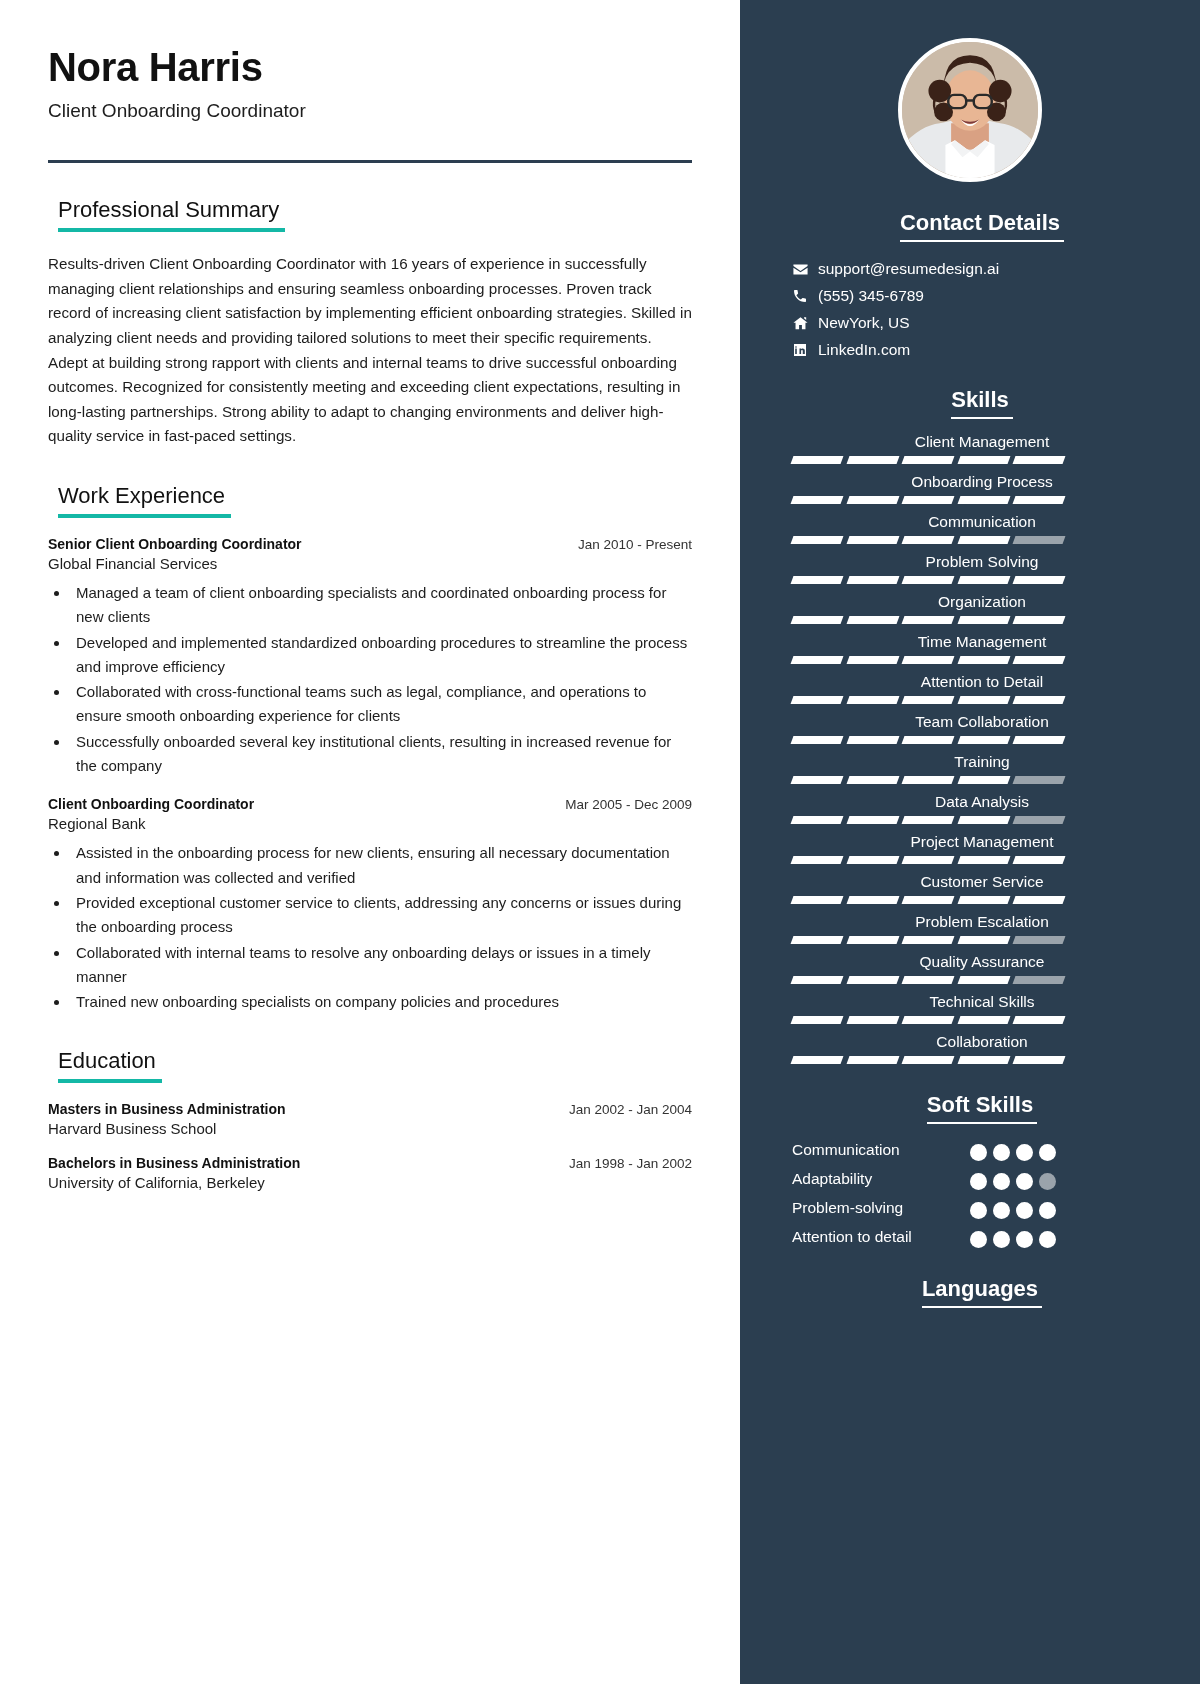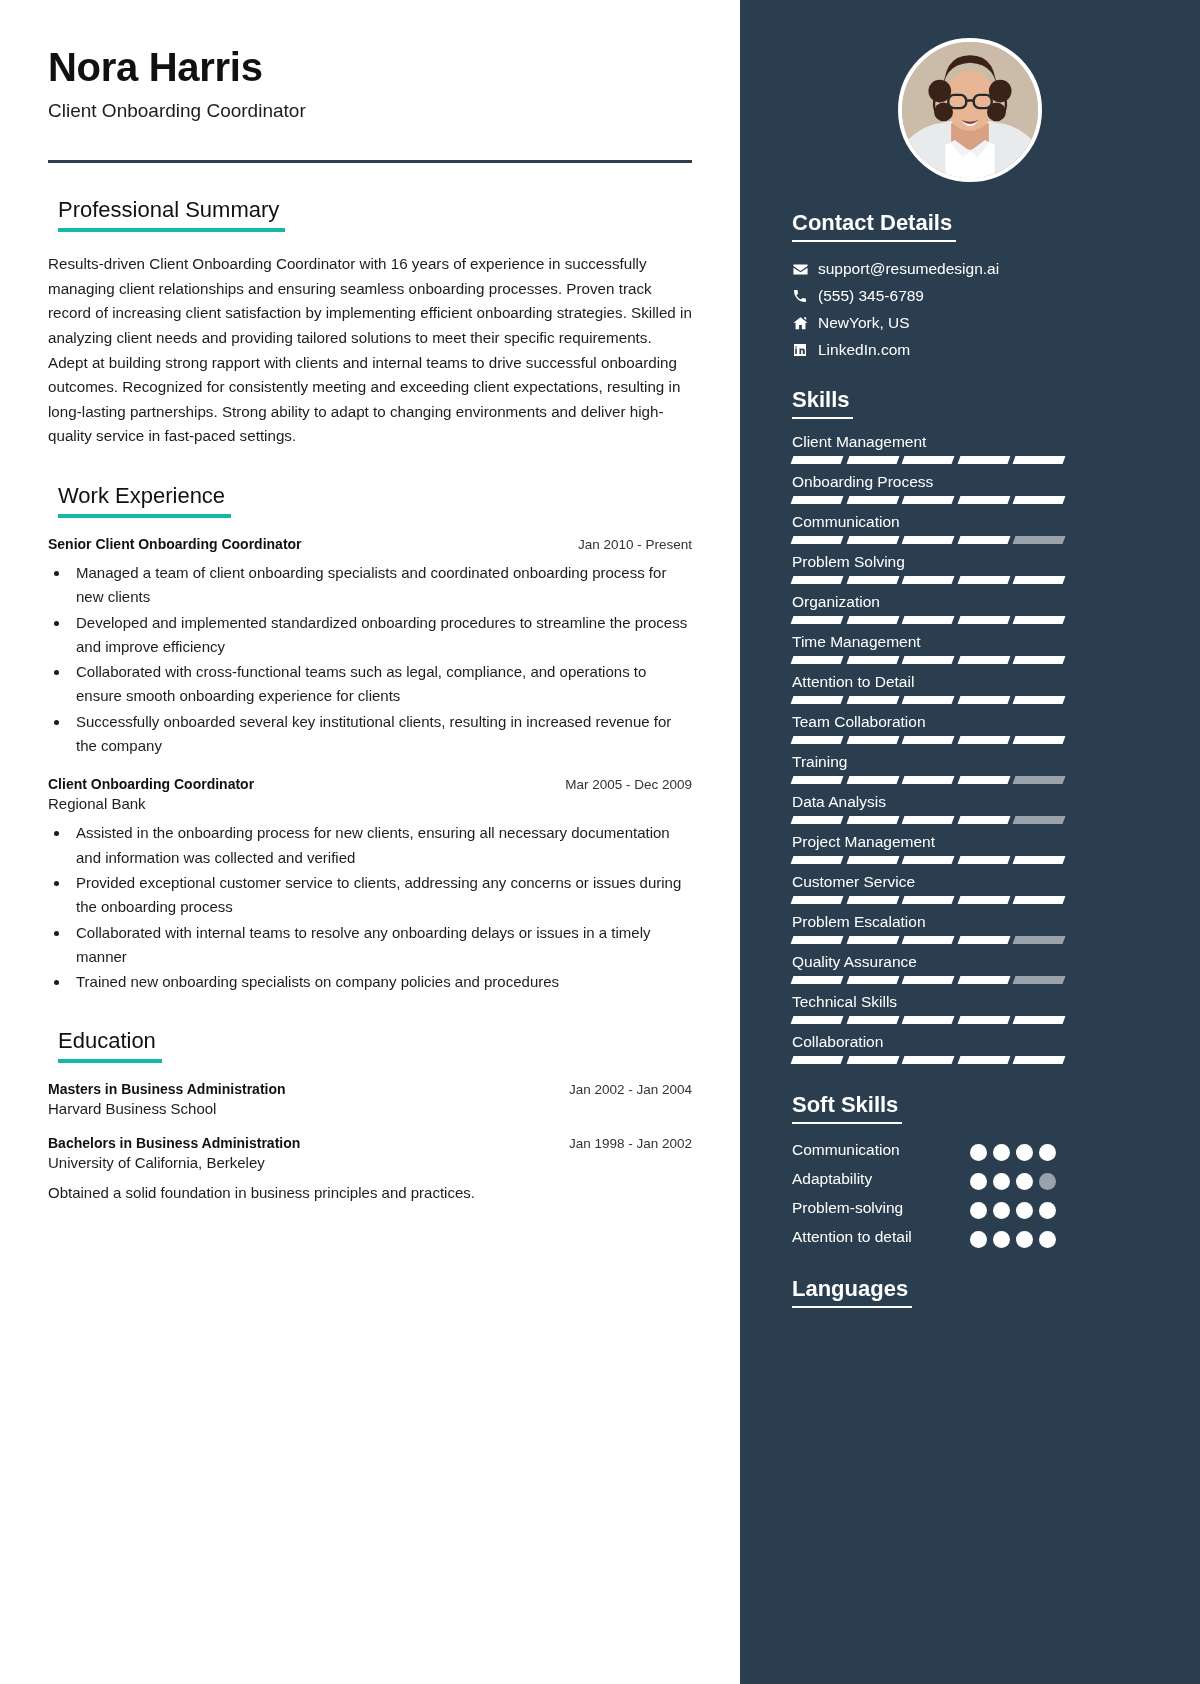--- a/index.html
+++ b/index.html
@@ -128,21 +128,21 @@
   .r-section { padding:0 28px 0 52px; }
   .r-title {
     display:inline-block;
     font-size:22px;
     font-weight:bold;
     color:#ffffff;
     border-bottom:2px solid #ffffff;
     padding-bottom:4px;
     padding-right:4px;
   }
-  .r-block { margin-top:28px; }
+  .r-block { margin-top:28px;text-align:center; }
 
   .contact-list { margin-top:18px; }
   .contact-row {
     display:flex;
     align-items:center;
     margin-bottom:9px;
     font-size:15.5px;
     color:#ffffff;
   }
   .c-icon {
@@ -238,20 +238,21 @@
   </div>
 
   <div class="section">
     <div class="section-title">Work Experience</div>
     <div id="jobs-container">
         <div class="job">
           <div class="job-row">
             <div class="job-pos">Senior Client Onboarding Coordinator</div>
             <div class="job-date">Jan 2010 - Present</div>
           </div>
+          <div class="job-org">Global Financial Services</div>
           <ul class="bullets">
             <li>Managed a team of client onboarding specialists and coordinated onboarding process for new clients</li>
             <li>Developed and implemented standardized onboarding procedures to streamline the process and improve efficiency</li>
             <li>Collaborated with cross-functional teams such as legal, compliance, and operations to ensure smooth onboarding experience for clients</li>
             <li>Successfully onboarded several key institutional clients, resulting in increased revenue for the company</li>
           </ul>
         </div>
         <div class="job">
           <div class="job-row">
             <div class="job-pos">Client Onboarding Coordinator</div>
@@ -277,21 +278,20 @@
             <div class="job-date">Jan 2002 - Jan 2004</div>
           </div>
           <div class="job-org">Harvard Business School</div>
         </div>
         <div class="edu-item">
           <div class="job-row">
             <div class="job-pos">Bachelors in Business Administration</div>
             <div class="job-date">Jan 1998 - Jan 2002</div>
           </div>
           <div class="job-org">University of California, Berkeley</div>
-          <div class="edu-desc">Obtained a solid foundation in business principles and practices.</div>
         </div>
       </div>
   </div>
 
 </div>
 
 <div class="right">
 
   <div class="photo-wrap">
     <div class="photo">

